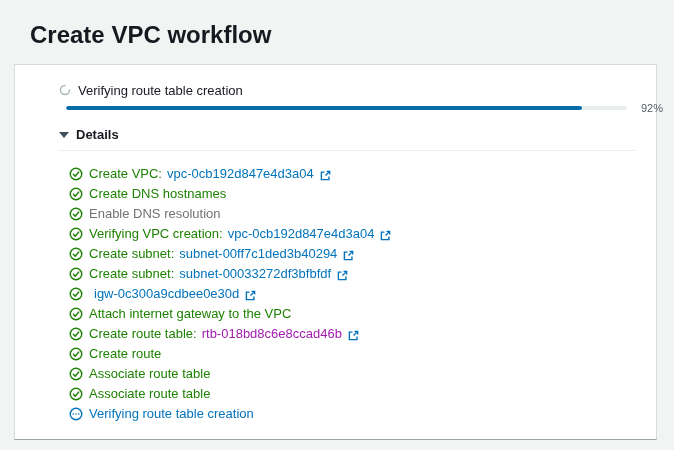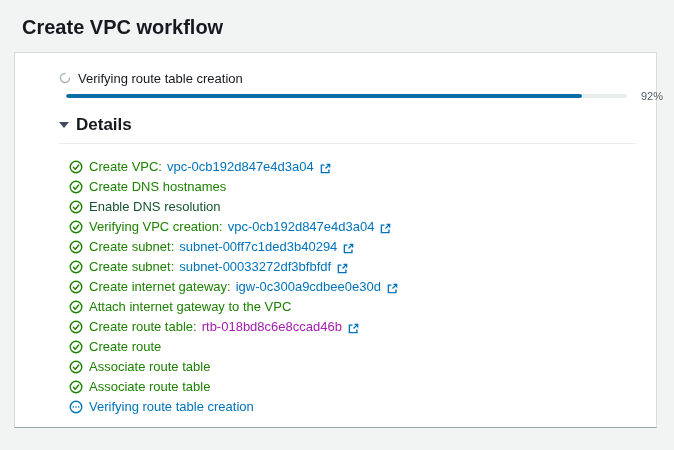--- a/index.html
+++ b/index.html
@@ -5,21 +5,21 @@
   html, body { margin: 0; padding: 0; }
   body {
     width: 674px; height: 450px;
     background: #f2f3f3;
     font-family: "Liberation Sans", sans-serif;
     color: #16191f;
     overflow: hidden;
   }
   .page { padding: 6px 17px 0 14px; box-sizing: border-box; }
   h1.page-title {
-    font-size: 20px; line-height: 26px; margin: 8px;
+    font-size: 24px; line-height: 26px; margin: 16px;
     font-weight: 700; color: #16191f;
   }
   .panel {
     margin-top: 12px;
     background: #ffffff;
     border: 1px solid #d6dbdb;
     border-bottom-color: #98a4a6;
     height: 376px;
     box-sizing: border-box;
     padding-left: 24px;
@@ -36,21 +36,21 @@
   .pct { margin-left: 14px; font-size: 11px; color: #545b64; }
 
   
   .details-header { display: flex; align-items: center; margin-top: 10px; cursor: pointer; width: 80px; }
   .caret {
     width: 0; height: 0;
     border-left: 5px solid transparent; border-right: 5px solid transparent;
     border-top: 6px solid #414d5c;
     margin-right: 7px;
   }
-  .details-label { font-size: 17px; font-weight: 700; color: #16191f; }
+  .details-label { font-size: 13px; font-weight: 700; color: #16191f; }
   .divider { border: none; border-top: 1px solid #eaeded; margin: 8px 0 0 0; }
 
   
   .steps { list-style: none; margin: 0; padding: 10px 0 0 10px; }
   .step { display: flex; align-items: flex-end; height: 20px; font-size: 13px; }
   .step-icon { width: 14px; height: 14px; margin-right: 6px; display: inline-flex; flex: none; }
   .step-icon svg { width: 14px; height: 14px; }
   .step-link { margin-left: 5px; text-decoration: none; cursor: pointer; }
   .ext-icon { width: 11px; height: 11px; margin-left: 6px; display: inline-flex; cursor: pointer; }
   .ext-icon svg { width: 11px; height: 11px; }
@@ -115,21 +115,21 @@
     <span class="step-label" style="color: rgb(29, 129, 2);">Create DNS hostnames</span>
 
   </li>
             <li class="step">
     <span class="step-icon">
                 <svg viewBox="0 0 16 16">
                   <circle cx="8" cy="8" r="6.6" fill="none" stroke="#1d8102" stroke-width="1.6"></circle>
                   <path d="M5 8.4l2.1 2.1 4-4.7" fill="none" stroke="#1d8102" stroke-width="1.6" stroke-linecap="round" stroke-linejoin="round"></path>
                 </svg>
               </span>
-    <span class="step-label" style="color: #14532d;">Enable DNS resolution</span>
+    <span class="step-label" style="color: #737373;">Enable DNS resolution</span>
 
   </li>
             <li class="step">
     <span class="step-icon">
                 <svg viewBox="0 0 16 16">
                   <circle cx="8" cy="8" r="6.6" fill="none" stroke="#1d8102" stroke-width="1.6"></circle>
                   <path d="M5 8.4l2.1 2.1 4-4.7" fill="none" stroke="#1d8102" stroke-width="1.6" stroke-linecap="round" stroke-linejoin="round"></path>
                 </svg>
               </span>
     <span class="step-label" style="color: rgb(29, 129, 2);">Verifying VPC creation:</span>
@@ -176,21 +176,20 @@
                 </svg>
               </span>
   </li>
             <li class="step">
     <span class="step-icon">
                 <svg viewBox="0 0 16 16">
                   <circle cx="8" cy="8" r="6.6" fill="none" stroke="#1d8102" stroke-width="1.6"></circle>
                   <path d="M5 8.4l2.1 2.1 4-4.7" fill="none" stroke="#1d8102" stroke-width="1.6" stroke-linecap="round" stroke-linejoin="round"></path>
                 </svg>
               </span>
-    <span class="step-label" style="color: rgb(29, 129, 2);">Create internet gateway:</span>
     <a class="step-link" href="#" style="color: rgb(0, 115, 187);">igw-0c300a9cdbee0e30d</a>
     <span class="ext-icon">
                 <svg viewBox="0 0 16 16">
                   <path d="M13 9.5V14H2V3h4.5" fill="none" stroke="#0073bb" stroke-width="2"></path>
                   <path d="M9.5 2H14v4.5" fill="none" stroke="#0073bb" stroke-width="2"></path>
                   <path d="M14 2L8 8" fill="none" stroke="#0073bb" stroke-width="2"></path>
                 </svg>
               </span>
   </li>
             <li class="step">

